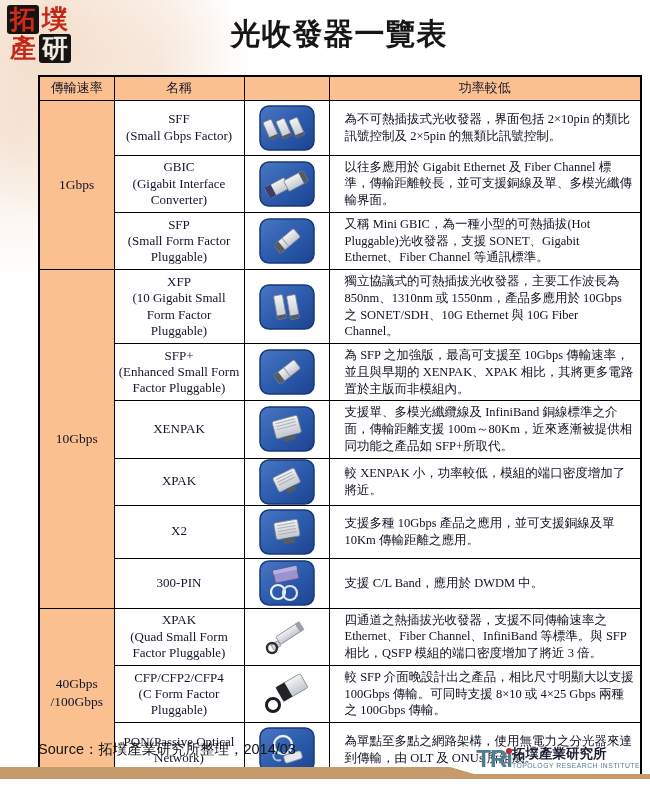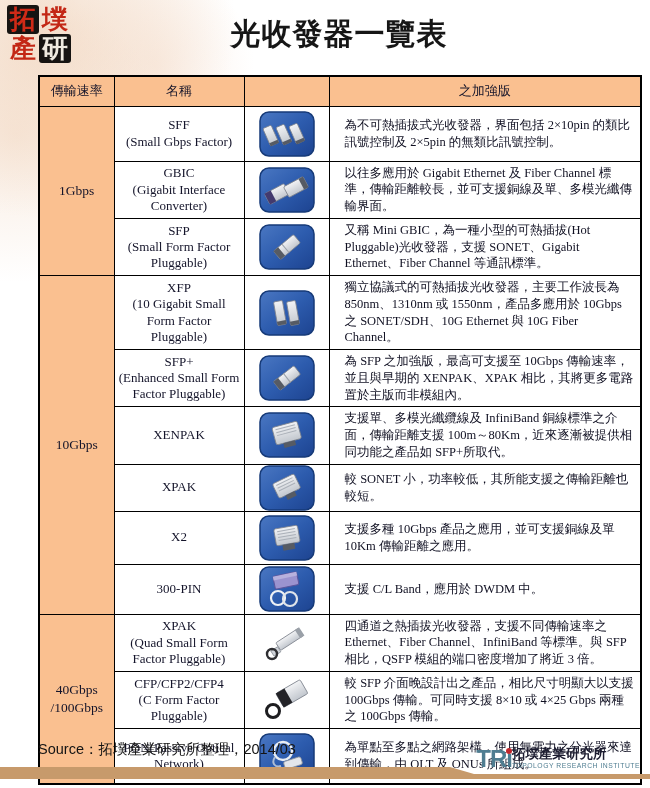--- a/index.html
+++ b/index.html
@@ -43,21 +43,21 @@
   table.main {
     position:absolute; left:38px; top:75px; width:602px;
     border-collapse:collapse; table-layout:fixed;
     border:2px solid #000;
   }
   table.main th, table.main td { border:1px solid #000; }
   th {
     background:#FAC090; font-weight:normal; font-size:13px;
     text-align:center; vertical-align:middle;
   }
-  tr.hd { height:30px; }
+  tr.hd { height:24px; }
   td.speed {
     background:#FAC090; text-align:center; vertical-align:middle;
     font-size:13.5px; white-space:pre-line; line-height:1.3;
   }
   td.name {
     text-align:center; vertical-align:middle;
     font-size:13px; line-height:1.25; padding:2px 3px; background:#fff;margin-left:12px;
   }
   td.img { text-align:center; vertical-align:middle; background:#fff; padding:0; }
   td.desc {
@@ -136,21 +136,21 @@
       <col style="width:75px">
       <col style="width:130px">
       <col style="width:85px">
       <col style="width:312px">
     </colgroup>
   <thead>
     <tr class="hd">
       <th>傳輸速率</th>
       <th>名稱</th>
       <th></th>
-      <th>之加強版</th>
+      <th>功率較低</th>
     </tr>
   </thead>
   <tbody>
 
     <tr class="r1">
       <td class="speed" rowspan="3">1Gbps</td>
       <td class="name">
         <div>SFF</div>
         <div>(Small Gbps Factor)</div>
       </td>
@@ -280,21 +280,21 @@
             <rect class="mod" x="-12" y="-9" width="24" height="16" rx="2"></rect>
             <g stroke="#aab0b8" stroke-width="1">
                 <line x1="-9" y1="-6" x2="9" y2="-6"></line>
                 <line x1="-9" y1="-3" x2="9" y2="-3"></line>
                 <line x1="-9" y1="0" x2="9" y2="0"></line>
               </g>
             <rect class="dk" x="-5" y="7" width="10" height="5"></rect>
           </g>
         </svg>
       </td>
-      <td class="desc">較 SONET 小，功率較低，其所能支援之傳輸距離也較短。</td>
+      <td class="desc">較 XENPAK 小，功率較低，模組的端口密度增加了將近。</td>
     </tr>
     <tr class="r8">
       <td class="name">
         <div>X2</div>
       </td>
       <td class="img">
         <svg class="pic" width="58" height="46" viewBox="0 0 56 46">
           <rect class="tile" x="1" y="1" width="54" height="44" rx="9"></rect>
           <g transform="translate(28,21) rotate(-10)">
             <rect class="mod" x="-12" y="-9" width="24" height="17" rx="2"></rect>

